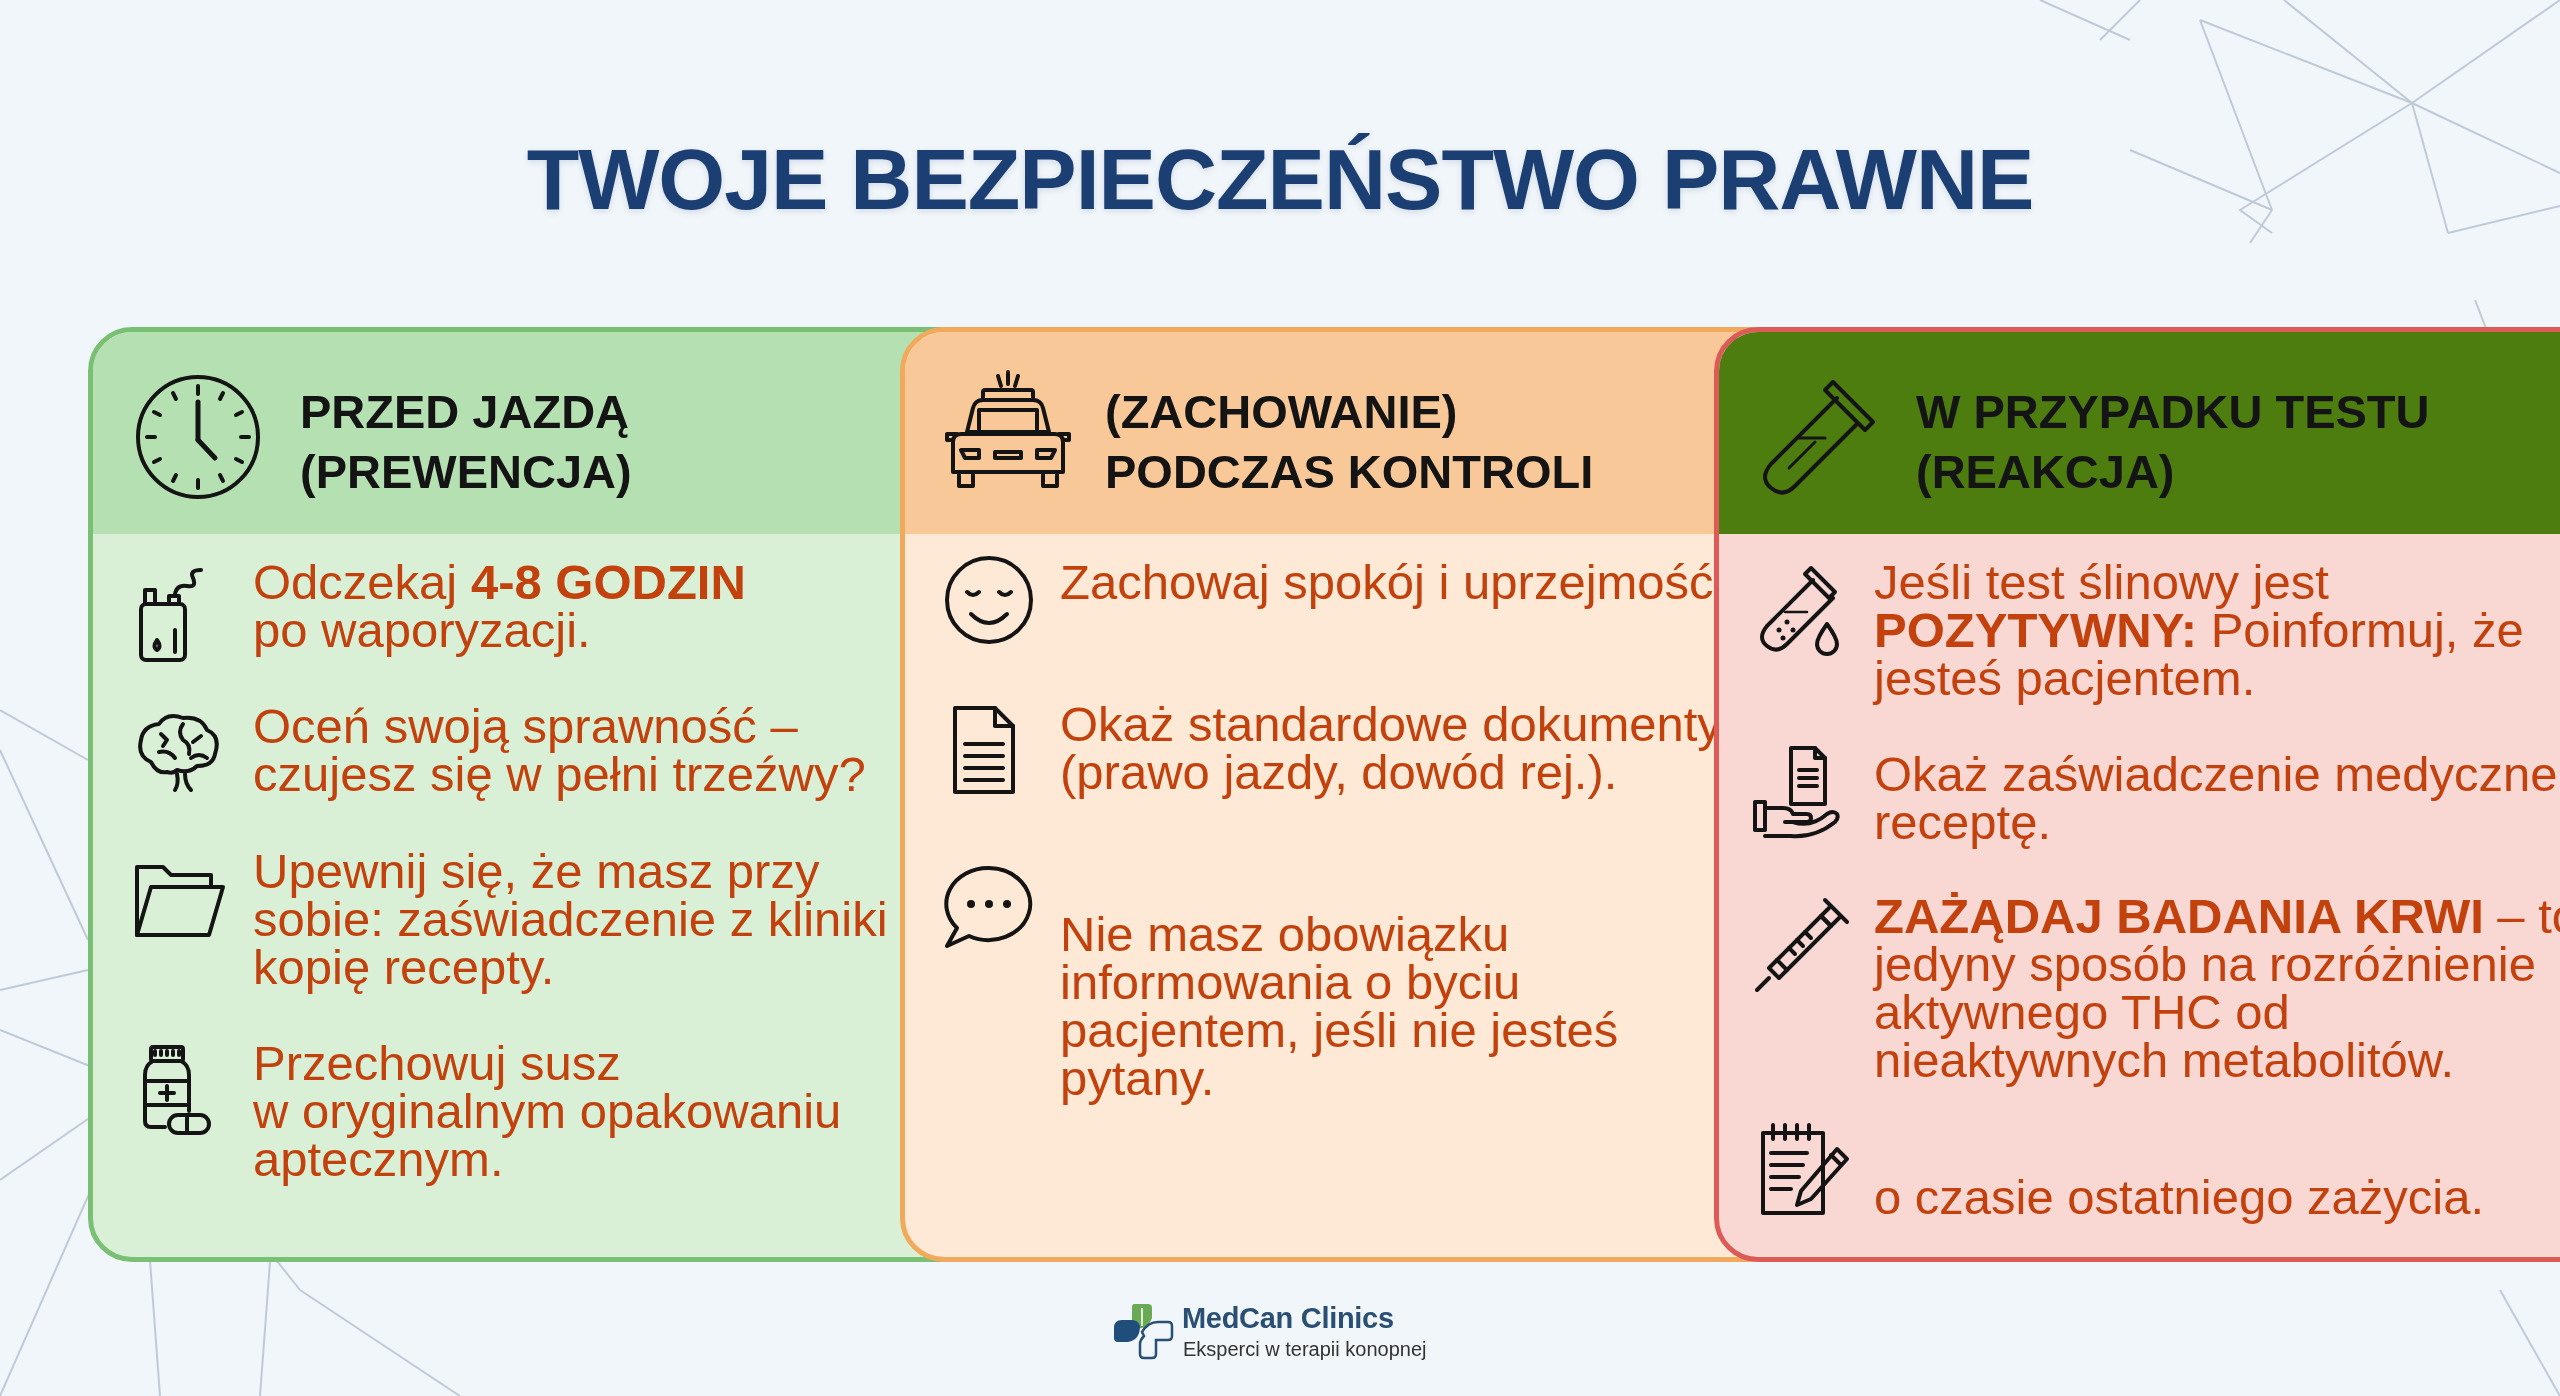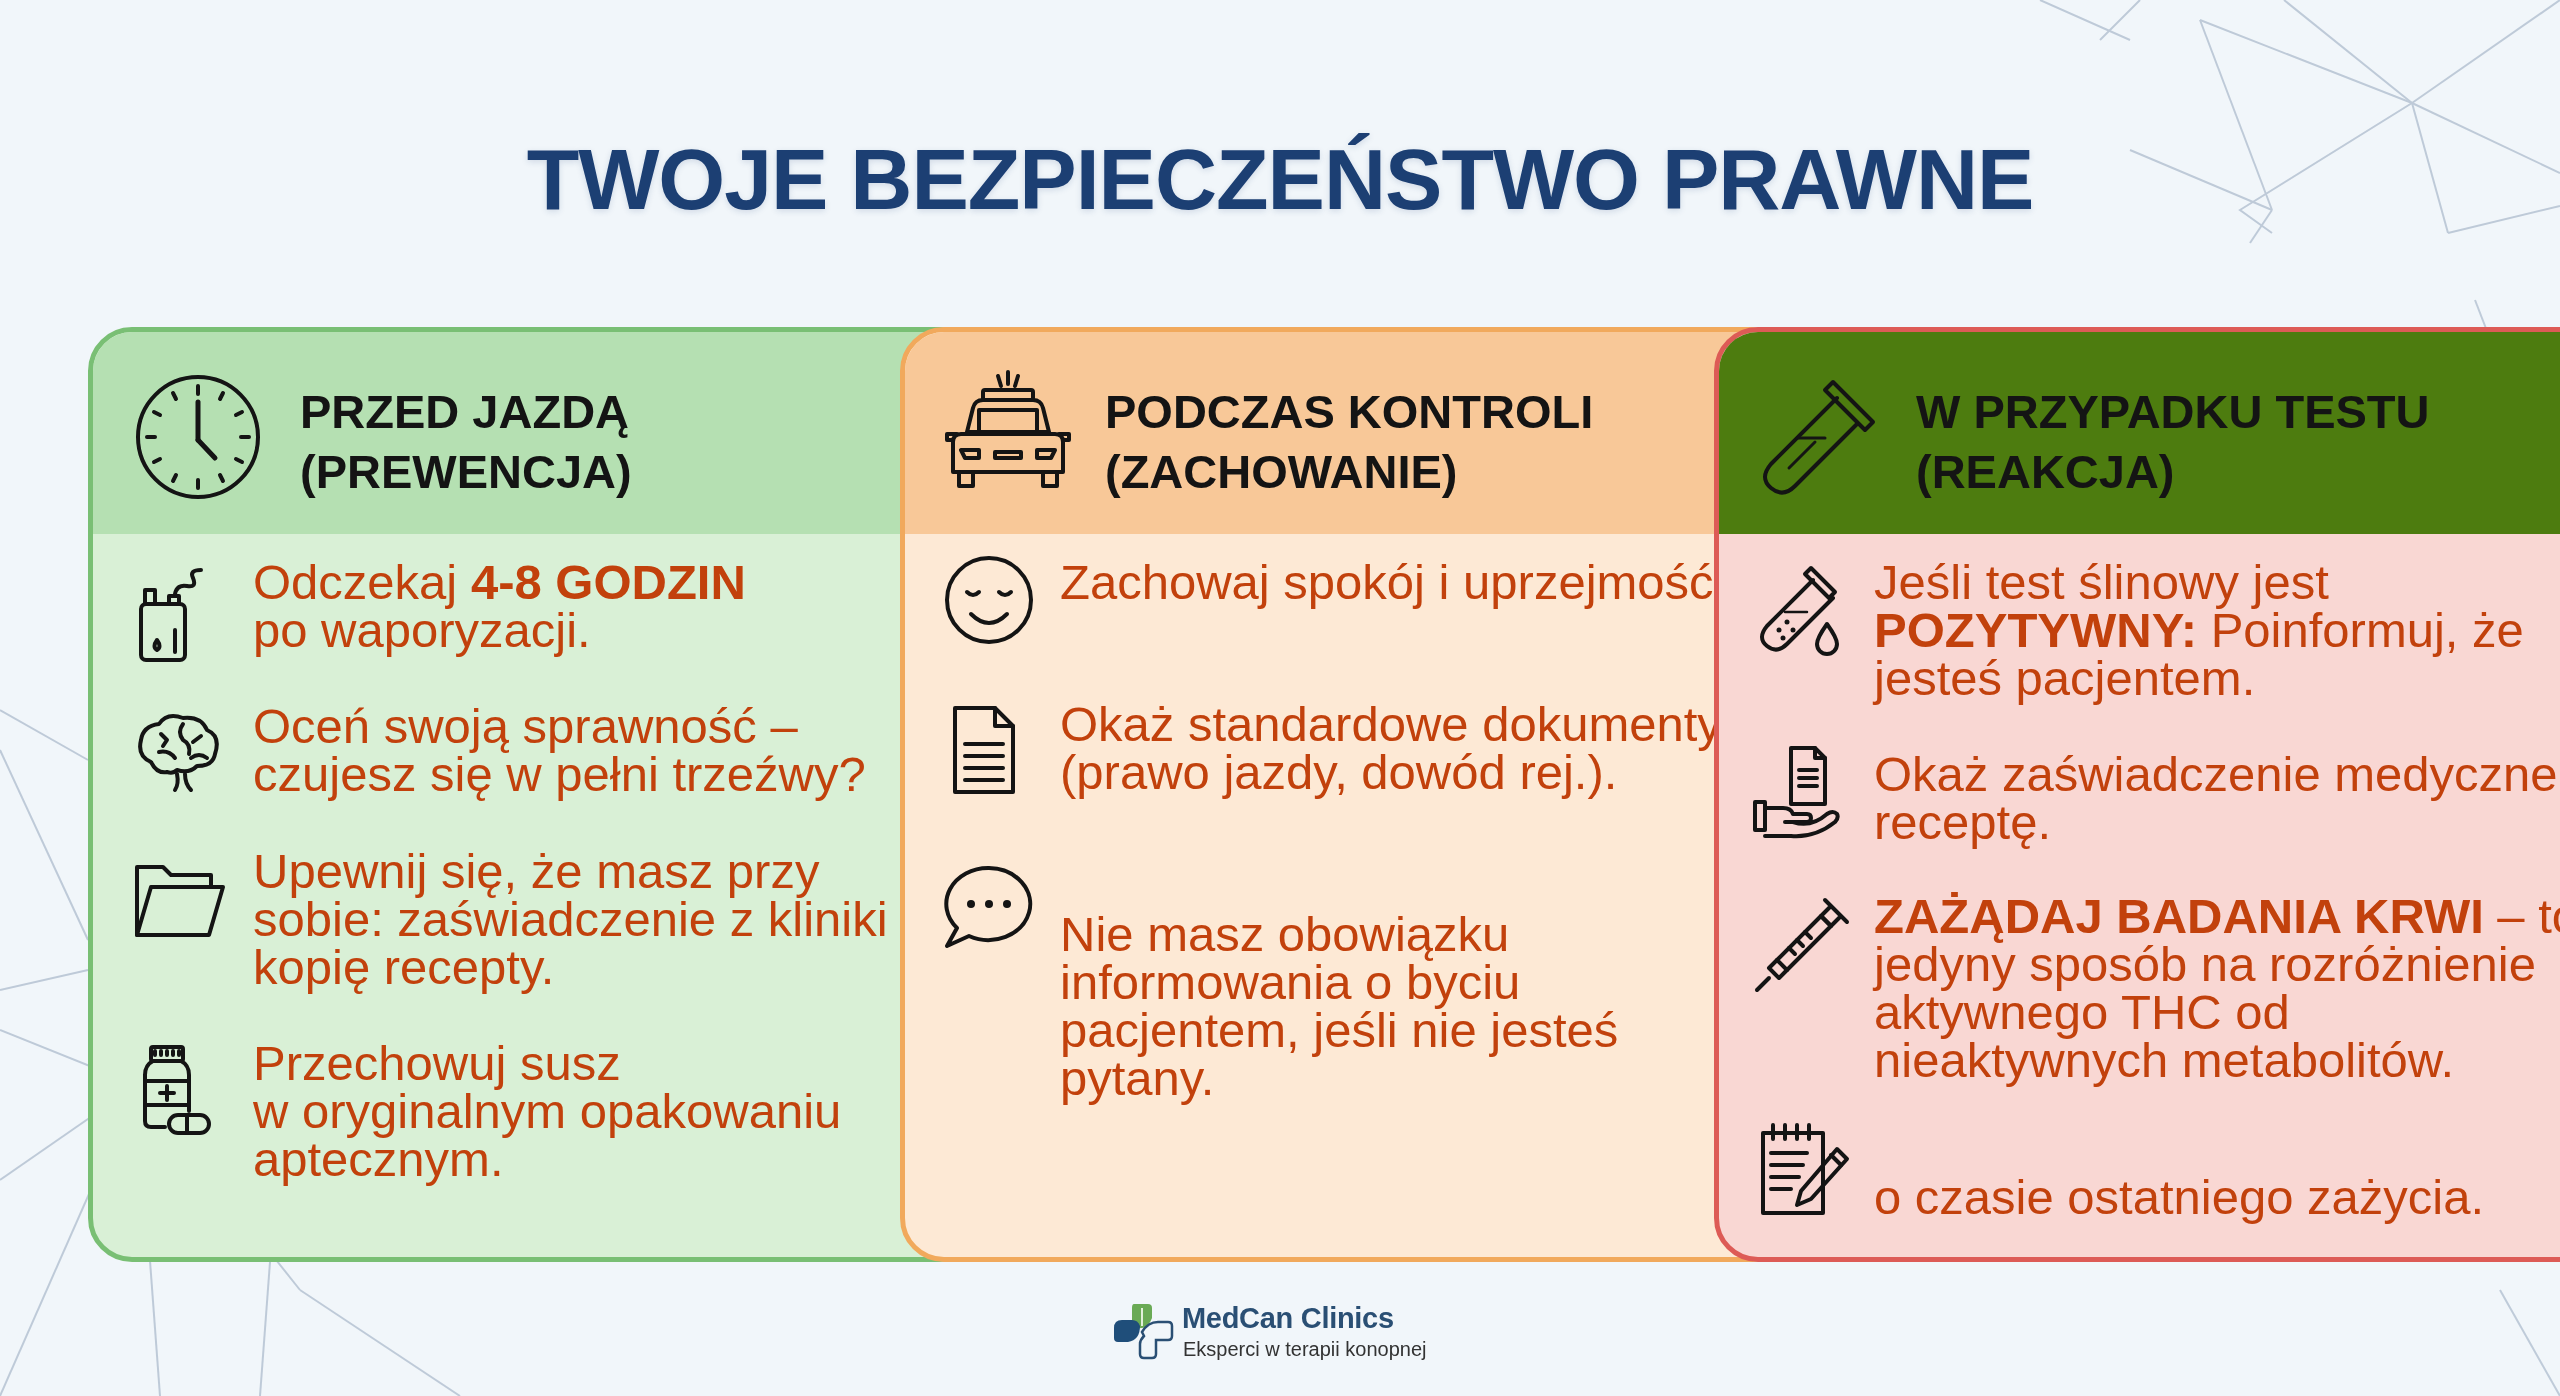--- a/index.html
+++ b/index.html
@@ -194,22 +194,22 @@
           <rect x="36" y="40" width="58" height="22"></rect>
           <path d="M18 64 h94 q8 0 8 8 v30 h-110 v-30 q0 -8 8 -8z"></path>
           <path d="M10 70 h-6 v-6 h10 M120 70 h6 v-6 h-10"></path>
           <path d="M18 80 h18 v8 h-14z M94 80 h18 l-4 8 h-14z"></path>
           <rect x="52" y="82" width="26" height="6"></rect>
           <path d="M16 102 v14 h14 v-14 M100 102 v14 h14 v-14"></path>
         </g>
       </svg>
     </div>
     <div class="head-title" style="left:200px">
+      <span>(ZACHOWANIE)</span>
       <span>PODCZAS KONTROLI</span>
-      <span>(ZACHOWANIE)</span>
     </div>
   </div>
 
   <div class="item" style="top:226px">
     <div class="ico" style="top:-6px;left:38px">
       <svg viewBox="0 0 96 96">
         <g class="stroke" stroke-width="3.5">
           <circle cx="46" cy="48" r="42"></circle>
           <path d="M24 40 q6 6 12 0 M56 40 q6 6 12 0"></path>
           <path d="M28 62 q18 18 36 0"></path>

